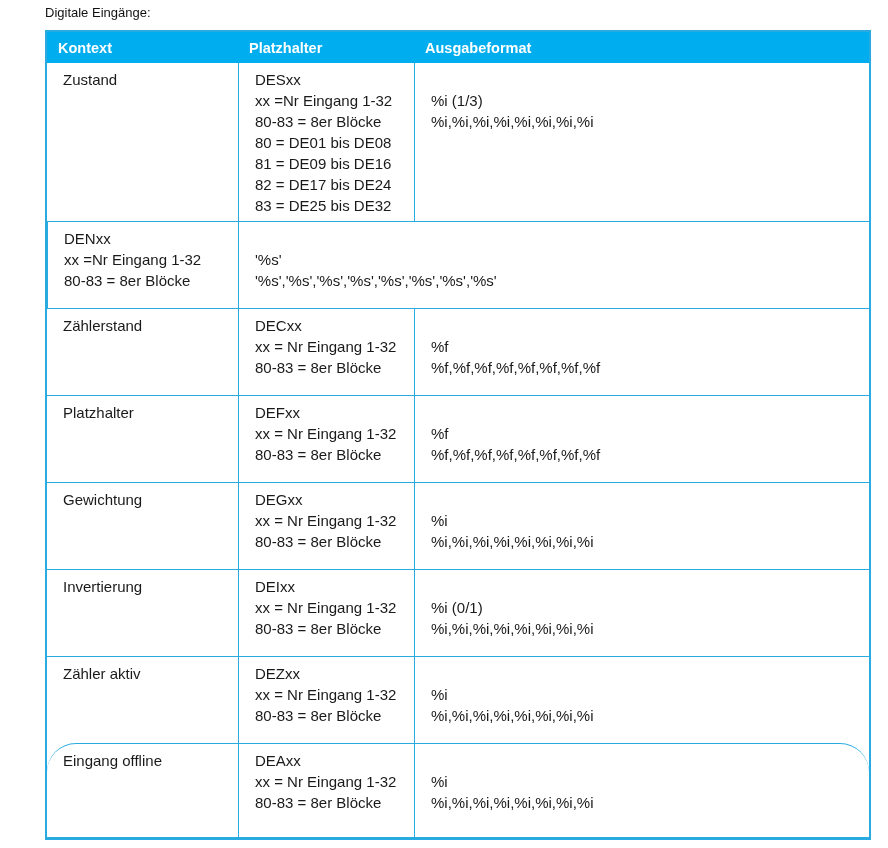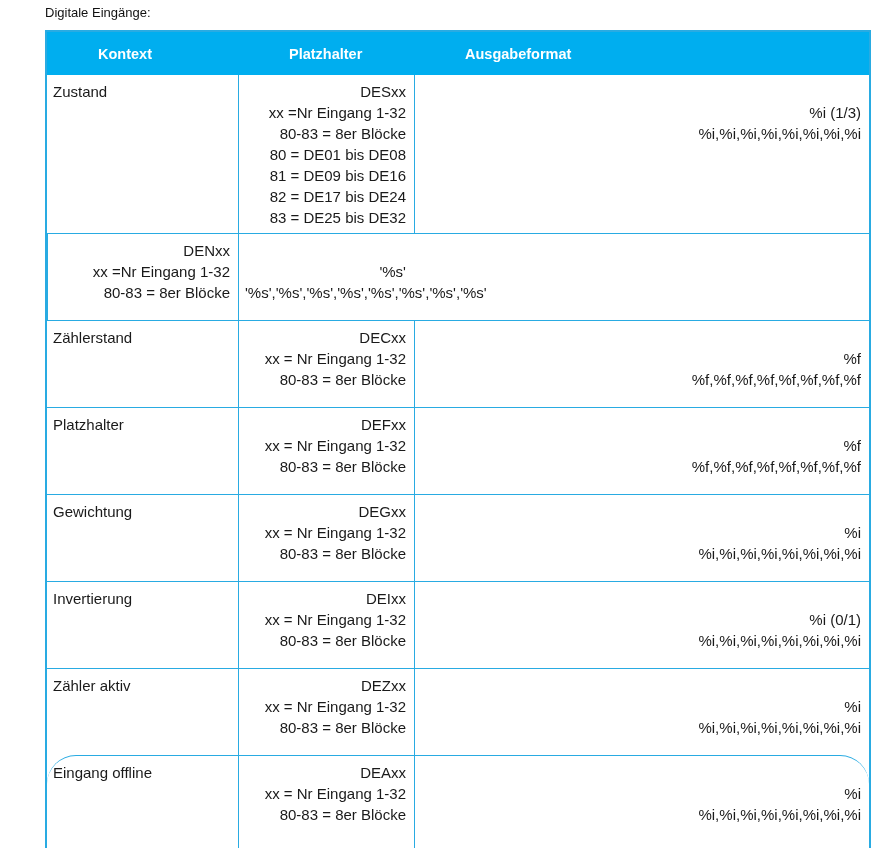--- a/index.html
+++ b/index.html
@@ -32,41 +32,40 @@
     box-sizing:border-box;
     background:#fff;
   }
   .thead{
     display:grid;
     grid-template-columns:191px 176px 1fr;
     background:var(--header-bg);
     color:var(--header-text);
     font-weight:bold;
     font-size:14.5px;
-    height:43px;
+    height:31px;
     align-items:center;
-    padding-left:40px;
   }
   .thead .hcell{padding-left:11px;}
   .trow{
     display:grid;
     grid-template-columns:191px 176px 1fr;
     border-top:1px solid var(--border);
     min-height:87px;
     box-sizing:border-box;
   }
   .trow:first-child{border-top:none;}
   .trow:last-child{min-height:94px;border-radius:29px;}
   .cell{
-    padding:6px 8px 5px 6px;
+    padding:6px 8px 5px 16px;
     font-size:15px;
     line-height:21px;
     box-sizing:border-box;
   }
-  .cell.c2,.cell.c3{border-left:1px solid var(--border);text-align:right;}
+  .cell.c2,.cell.c3{border-left:1px solid var(--border);}
   
   .cell.c3{padding-top:27px;}
   .line{white-space:pre;}
 </style>
 </head>
 <body>
 
 <div class="page-title">Digitale Eingänge:</div>
 
 <div class="doc-table">

